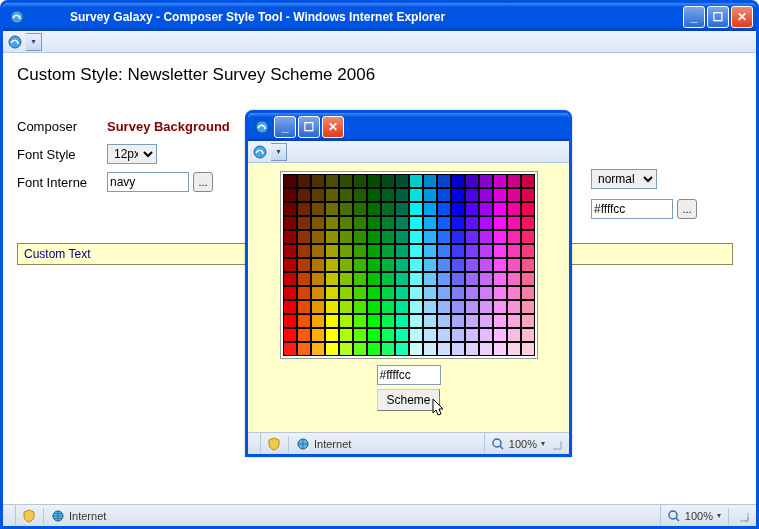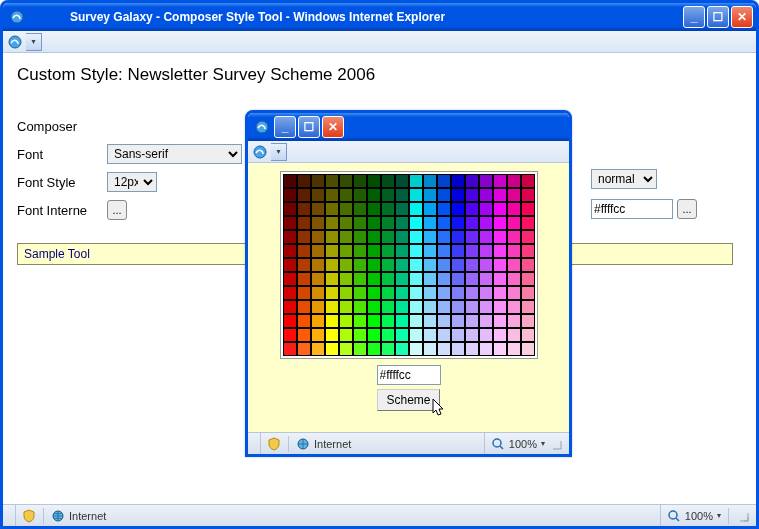--- a/index.html
+++ b/index.html
@@ -83,49 +83,45 @@
         </svg>
     </span>
     <div class="dd">▾</div>
   </div>
 
   <div class="content">
     <h1>Custom Style: Newsletter Survey Scheme 2006</h1>
 
     <div class="form-row">
       <div class="label-col">Composer</div>
-    </div>
-    <div class="form-row">
-      <div class="label-col">Font</div>
-      <div class="field-col">
-        <select class="sel-wide"><option>Sans-serif</option></select>
-      </div>
+      <div class="field-col attr-label">Survey Background</div>
     </div>
     <div class="form-row">
       <div class="label-col">Font Style</div>
       <div class="field-col">
         <select class="sel-small"><option>12px</option></select>
       </div>
     </div>
     <div class="form-row">
       <div class="label-col">Font Interne</div>
       <div class="field-col">
+        <input type="text" class="txt-small" value="navy" style="">
         <div class="ellipsis-btn">...</div>
       </div>
     </div>
 
     <div class="right-col rc1">
       <select style="width:66px"><option>normal</option></select>
     </div>
     <div class="right-col rc2">
       <input type="text" class="txt-small" value="#ffffcc" style="">
       <div class="ellipsis-btn">...</div>
     </div>
 
-    <div class="sample-box">Sample Tool</div>
+    <div class="sample-box">Custom Text</div>
   </div>
 
   <div class="statusbar">
     <div class="sb-left"></div>
     <div class="sb-mid">
       <span class="sb-icon">
         <svg viewBox="0 0 14 14">
             <path d="M7 1l5 2v4c0 3-2 5-5 6-3-1-5-3-5-6V3z" fill="#f3c94a" stroke="#b58b12"></path>
           </svg>
       </span>

